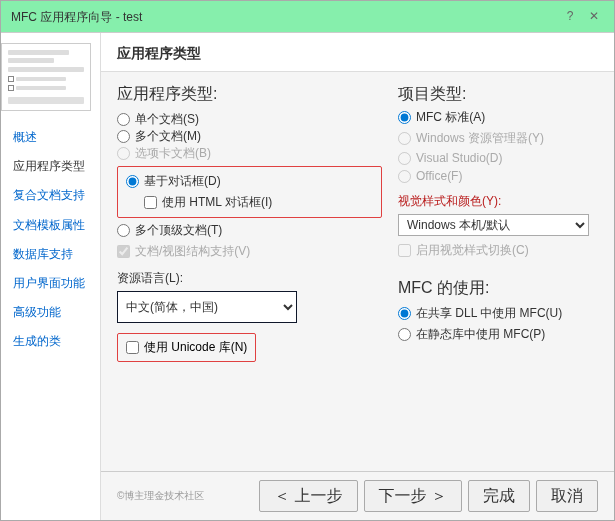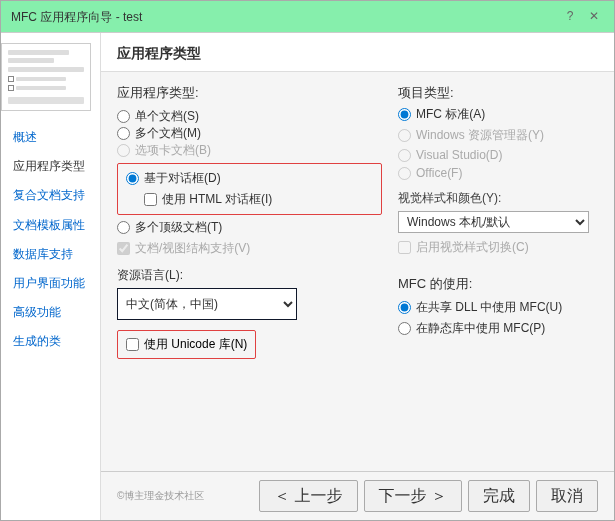--- a/index.html
+++ b/index.html
@@ -108,21 +108,21 @@
     }
 
     .left-panel {
       flex: 1;
     }
     .right-panel {
       width: 200px;
     }
 
     .section-label {
-      font-size: 13px;
+      font-size: 16px;
       color: #333;
       margin-bottom: 6px;
       font-weight: normal;
     }
 
     .radio-group, .checkbox-group {
       display: flex;
       flex-direction: column;
       gap: 4px;
     }
@@ -218,21 +218,21 @@
     }
     .thumb-label-line {
       height: 4px;
       background: #ddd;
       width: 50px;
       border-radius: 1px;
     }
 
     .view-style-label {
       font-size: 12px;
-      color: #404040;
+      color: #b91c1c;
       margin-bottom: 4px;
       margin-top: 6px;
     }
     select.view-select {
       width: 191px;
       height: 22px;
       font-size: 12px;
       border: 1px solid #aaa;
       background: #fff;
       color: #333;

